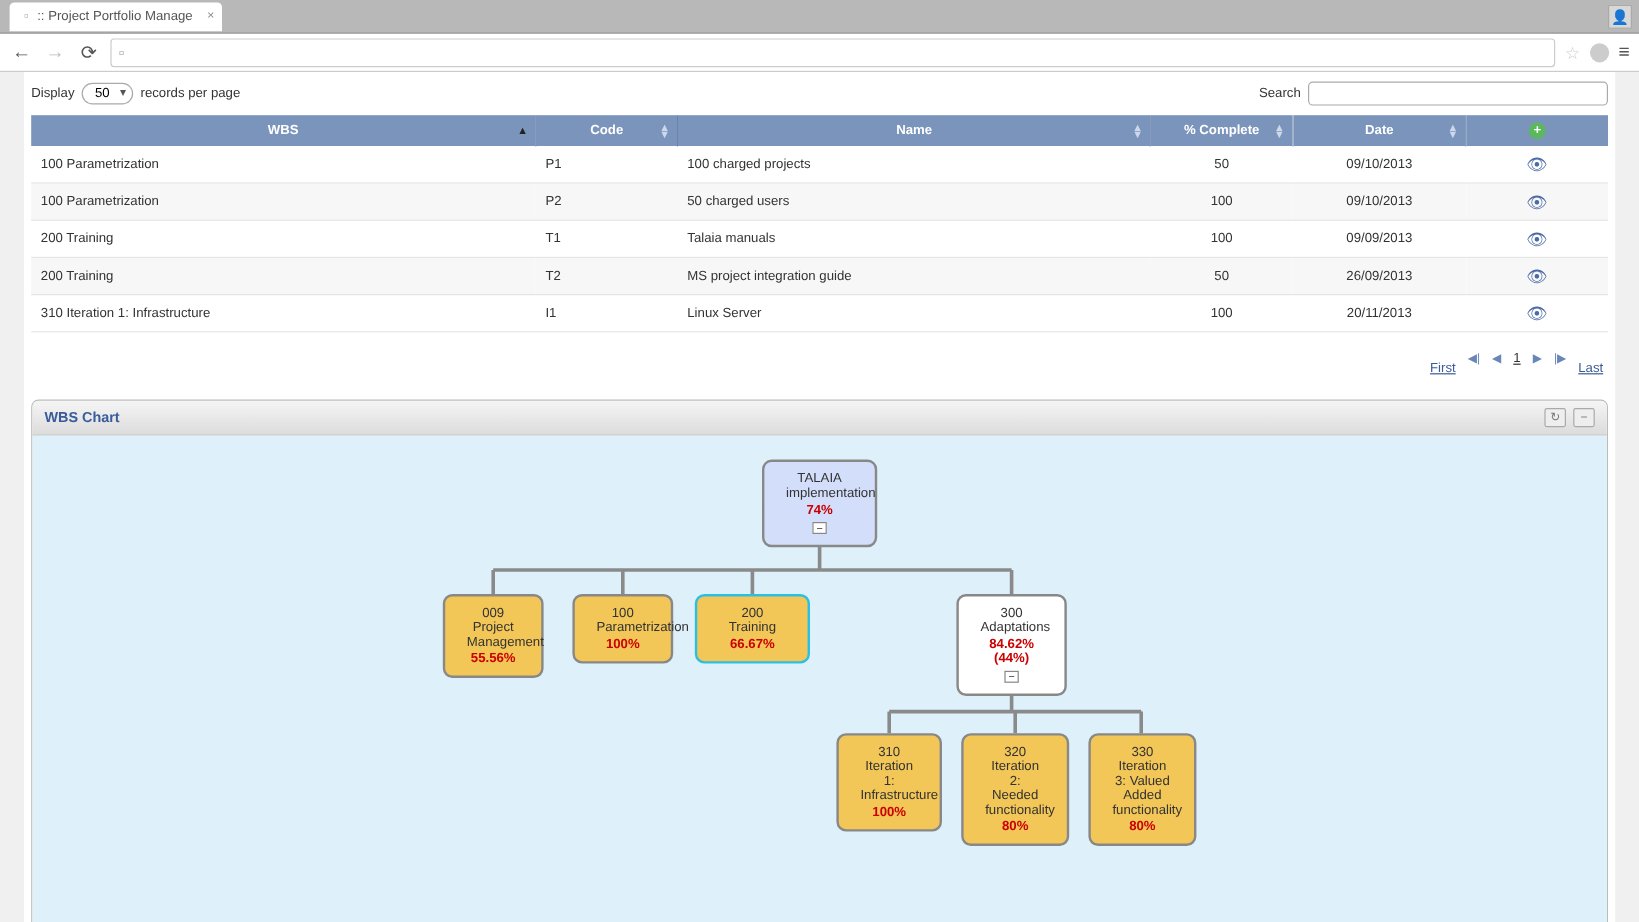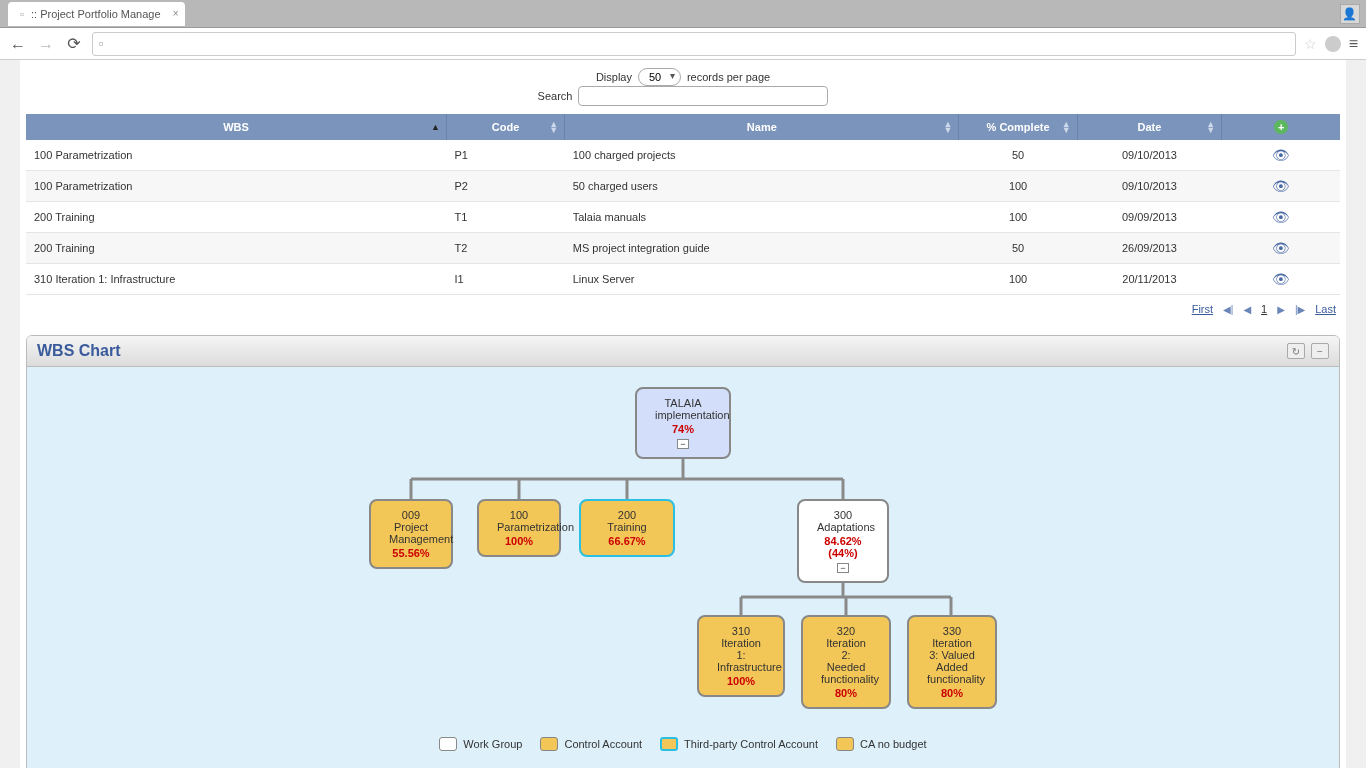--- a/index.html
+++ b/index.html
@@ -20,21 +20,21 @@
 .star-icon { color: #ccc; font-size: 14px; }
 .ext-icon { width: 16px; height: 16px; background: #ccc; border-radius: 50%; }
 .menu-icon { font-size: 16px; color: #555; }
 
 
 .page { background: #fff; margin: 0 20px; padding: 0 6px 20px; }
 
 
 .panel-title { color: #3a5b9b; font-weight: bold; font-size: 13px; padding: 4px 0; border-bottom: 1px solid #ccc; }
 
-.controls-row { display: flex; align-items: center; justify-content: space-between; padding: 8px 0; font-size: 11px; flex-direction: column; }
+.controls-row { display: flex; align-items: center; justify-content: space-between; padding: 8px 0; font-size: 11px; }
 .controls-left { display: flex; align-items: center; gap: 6px; }
 .select { border: 1px solid #aaa; border-radius: 10px; padding: 2px 18px 2px 10px; font-size: 11px; background: #fff; position: relative; -webkit-appearance: none; appearance: none; }
 .select-wrap { position: relative; display: inline-block; }
 .select-wrap::after { content: "▾"; position: absolute; right: 6px; top: 2px; font-size: 10px; pointer-events: none; color: #555; }
 .search-input { border: 1px solid #aaa; border-radius: 4px; padding: 3px 6px; width: 250px; font-size: 11px; }
 
 
 .table { width: 100%; border-collapse: collapse; }
 .table thead th { background: #7b94bc; color: #fff; font-weight: bold; font-size: 11px; padding: 6px 24px; text-align: left; position: relative; border-right: 1px solid #6a83ab; }
 .table thead th:last-child { border-right: none; text-align: center; }
@@ -45,28 +45,28 @@
 .sort-arrow-down { display: block; }
 .add-icon { display: inline-block; width: 14px; height: 14px; border-radius: 50%; background: #5cb85c; color: #fff; line-height: 14px; text-align: center; font-size: 11px; font-weight: bold; }
 
 .table tbody td { padding: 7px 8px; font-size: 11px; border-bottom: 1px solid #e5e5e5; }
 .table tbody tr:nth-child(even) { background: #f7f7f7; }
 .td-center { text-align: center; }
 .eye-icon { color: #4a6aa5; font-size: 14px; }
 
 
 .pagination { display: flex; justify-content: flex-end; align-items: center; gap: 10px; padding: 8px 4px; font-size: 11px; }
-.pagination a { color: #3a5b9b; text-decoration: underline; }
+.pagination a { color: #3a5b9b; text-decoration: underline; margin-top: 16px; }
 .pag-btn { color: #6a86b8; font-size: 10px; }
 .pag-current { text-decoration: underline; }
 
 
 .wbs-panel { margin-top: 12px; border: 1px solid #bbb; border-radius: 6px; overflow: hidden; }
 .wbs-header { background: linear-gradient(#f5f5f5, #dcdcdc); padding: 6px 10px; display: flex; justify-content: space-between; align-items: center; border-bottom: 1px solid #bbb; }
-.wbs-header-title { color: #3a5b9b; font-weight: bold; font-size: 16px; }
+.wbs-header-title { color: #3a5b9b; font-weight: bold; font-size: 12px; }
 .wbs-header-actions { display: flex; gap: 6px; }
 .hdr-btn { width: 18px; height: 16px; border: 1px solid #aaa; background: #eee; display: flex; align-items: center; justify-content: center; font-size: 10px; color: #777; border-radius: 2px; }
 
 .wbs-body { background: #def1fa; padding: 20px; min-height: 420px; position: relative; }
 
 
 .chart-wrap { position: relative; width: 640px; margin: 0 auto; height: 330px; }
 
 .node { position: absolute; border-radius: 8px; padding: 8px 18px; text-align: center; font-size: 11px; border: 2px solid #888; }
 .node .title { color: #333; }
@@ -282,34 +282,16 @@
         <div class="node ca" style="left:438px; top:228px; width:90px">
           <div class="title">320 Iteration 2: Needed functionality</div>
           <div class="pct">80%</div>
         </div>
         <div class="node ca" style="left:544px; top:228px; width:90px">
           <div class="title">330 Iteration 3: Valued Added functionality</div>
           <div class="pct">80%</div>
         </div>
       </div>
 
-      <div class="legend">
-        <div class="legend-item">
-          <span class="swatch wg"></span>
-          <span>Work Group</span>
-        </div>
-        <div class="legend-item">
-          <span class="swatch ca"></span>
-          <span>Control Account</span>
-        </div>
-        <div class="legend-item">
-          <span class="swatch third"></span>
-          <span>Third-party Control Account</span>
-        </div>
-        <div class="legend-item">
-          <span class="swatch nobudget"></span>
-          <span>CA no budget</span>
-        </div>
-      </div>
     </div>
   </div>
 
 </div>
 
 </body></html>

